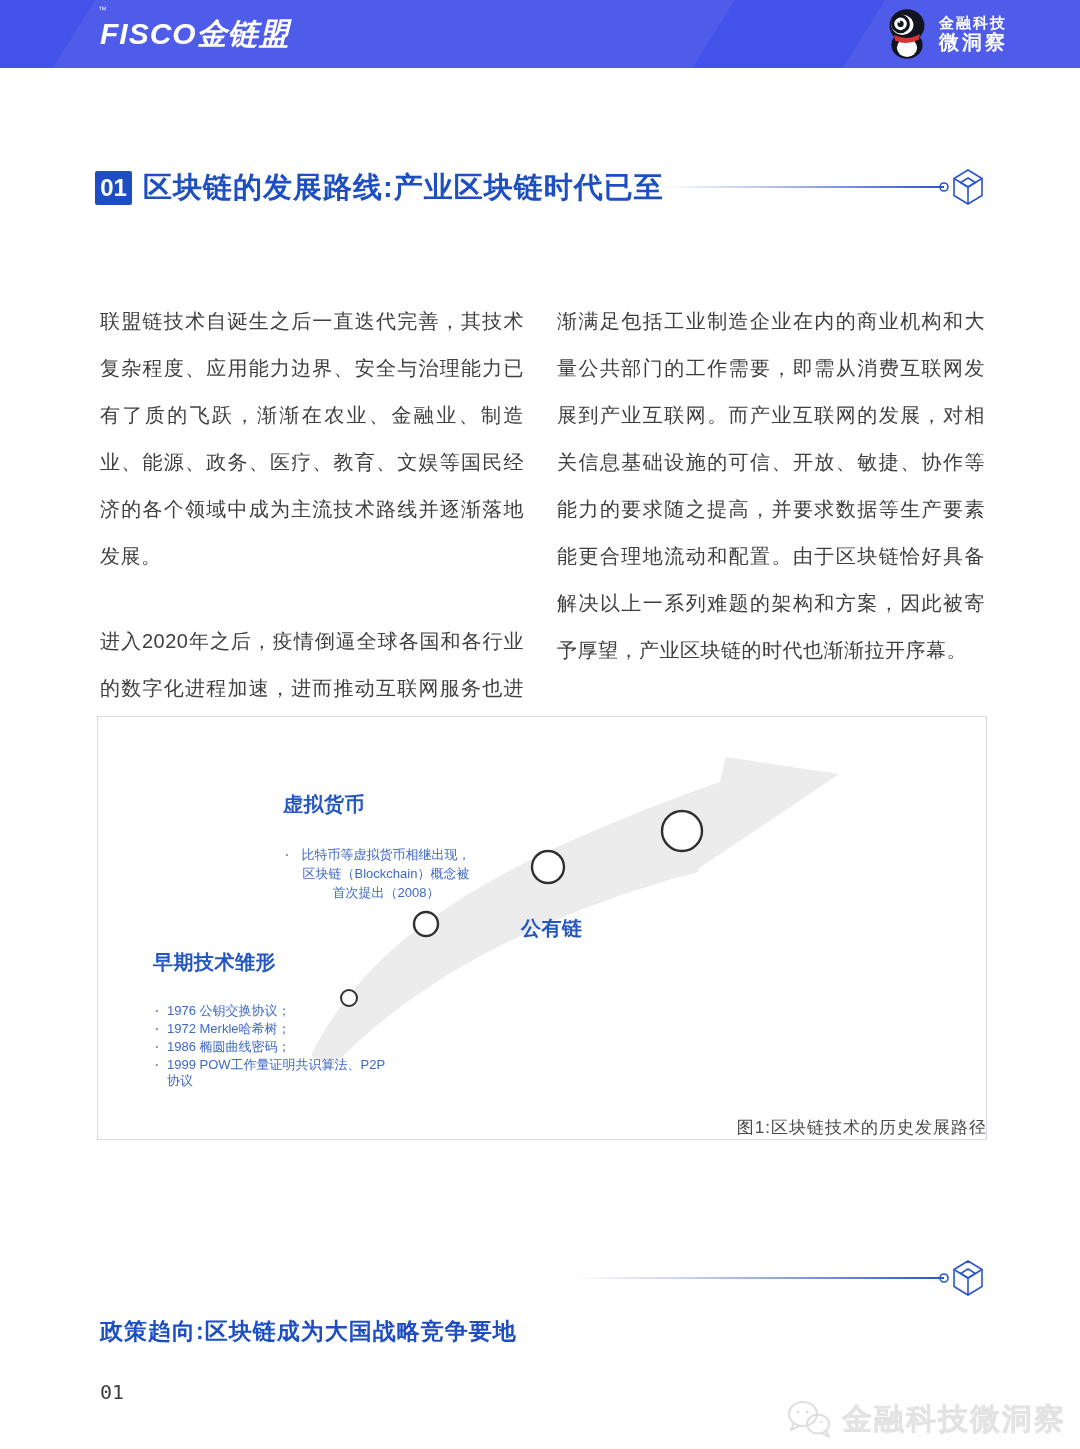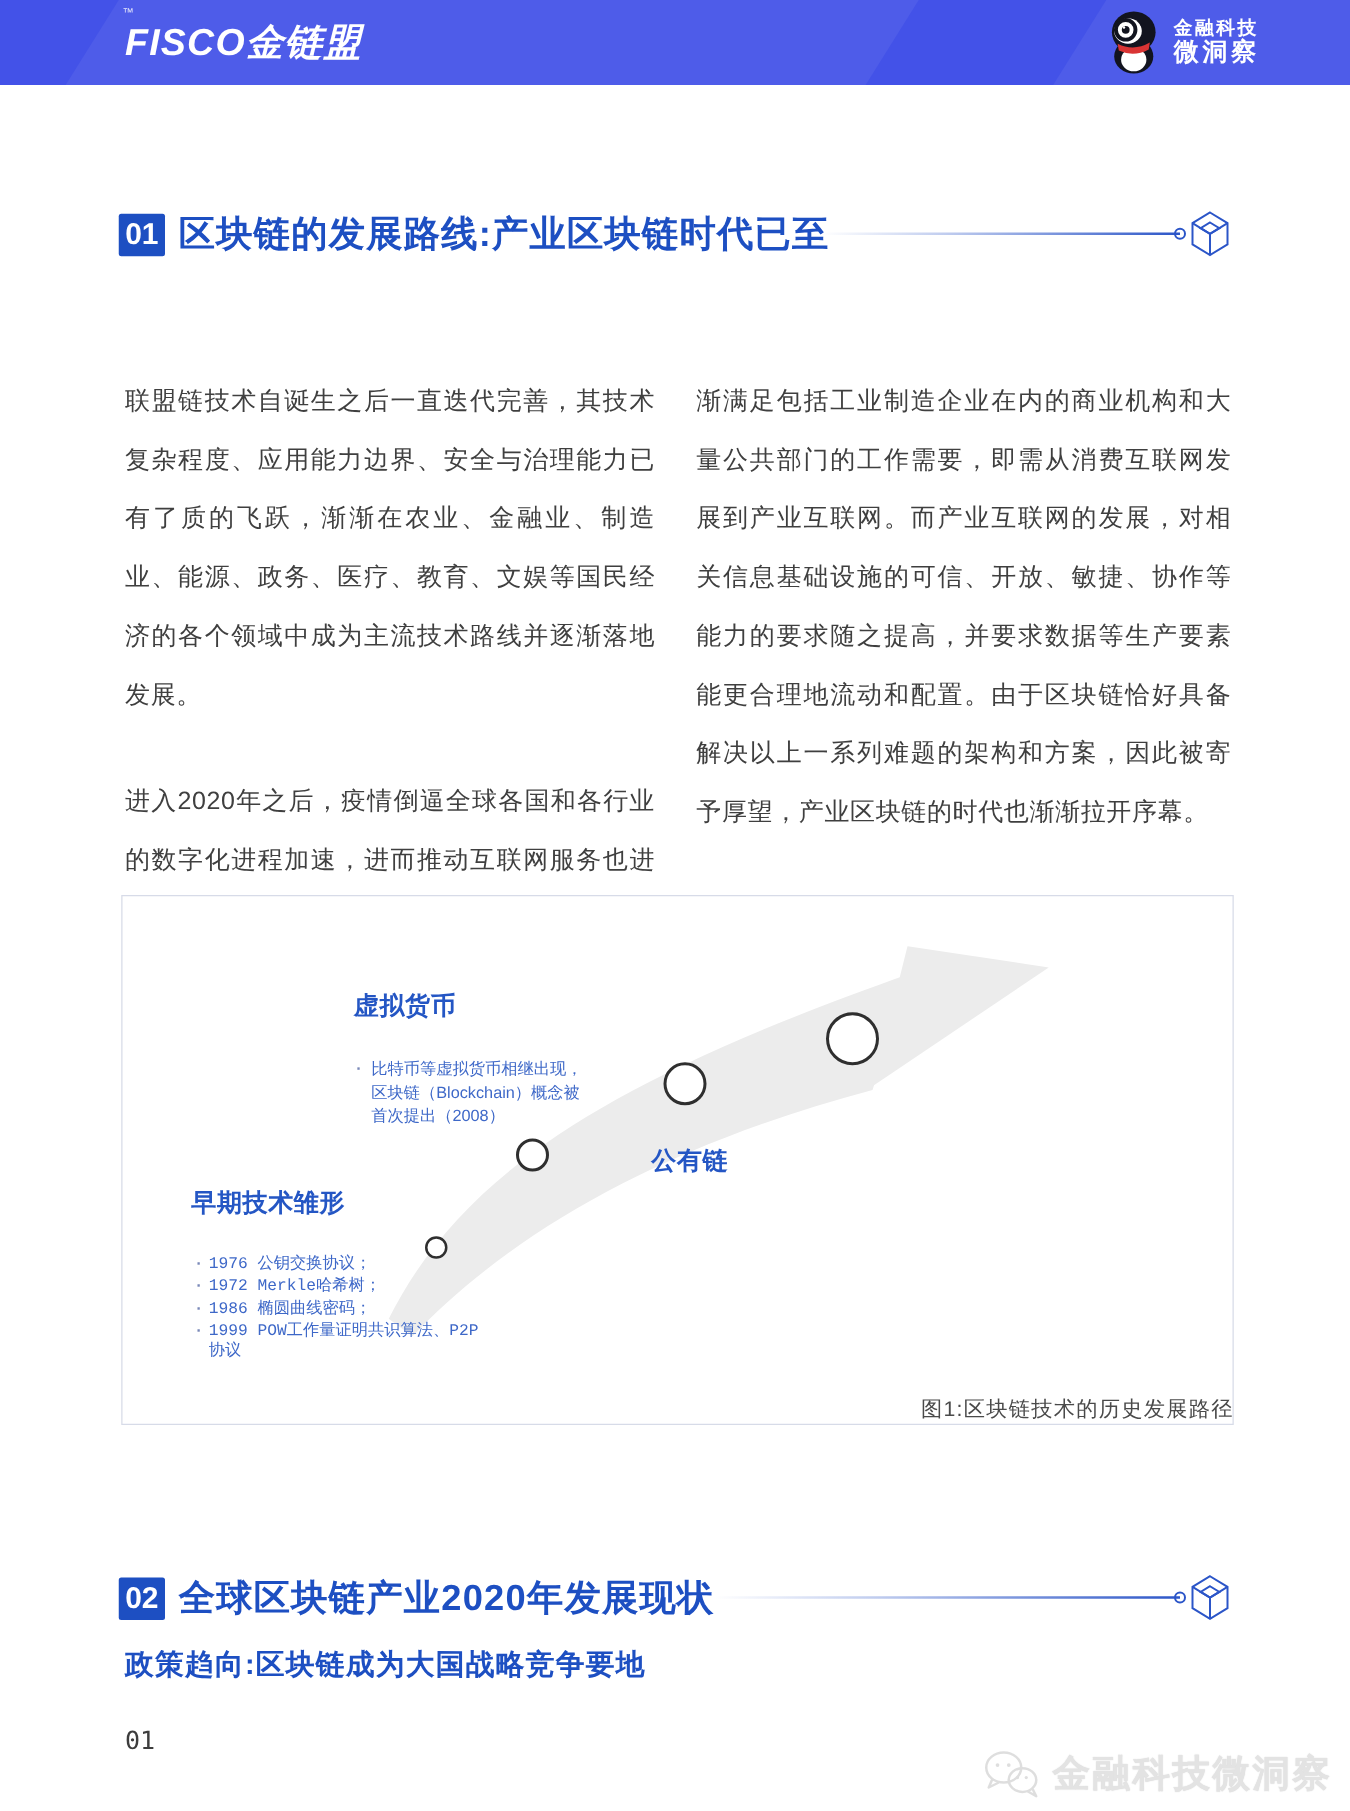--- a/index.html
+++ b/index.html
@@ -49,25 +49,25 @@
   .figure{position:absolute;left:97px;top:716px;width:890px;height:424px;border:1px solid var(--figure-border);background:#fff;}
   .arrow-svg{position:absolute;left:0;top:0;}
   .arrow-band,.arrow-head{fill:var(--arrow-gray);}
   .timeline-circle{fill:#fff;stroke:#2f2f2f;stroke-width:2.4;}
   .stage{position:absolute;}
   .stage h3{color:var(--stage-title);font-size:20px;font-weight:800;letter-spacing:.5px;white-space:nowrap;}
   .stage ul{list-style:none;color:var(--stage-text);font-size:13px;line-height:17px;}
   .stage li{position:relative;padding-left:14px;margin-bottom:6px;}
   .stage li::before{content:"·";position:absolute;left:2px;top:0;font-weight:700;color:#7a89b8;}
   .stage-early ul{line-height:16px;}
-  .stage-early li{margin-bottom:2px;font-family:Liberation Mono, monospace;}
+  .stage-early li{margin-bottom:2px;}
   .stage-early{left:55px;top:232px;width:235px;}
   .stage-early ul{margin-top:27px;}
   .stage-virtual{left:185px;top:74px;width:192px;}
-  .stage-virtual ul{margin-top:27px;line-height:19px;}
+  .stage-virtual ul{margin-top:27px;line-height:19px;text-align:center;}
   .stage-public{left:423px;top:198px;width:195px;}
   .stage-public ul{margin-top:23px;}
   .stage-public li{margin-bottom:9px;}
   .stage-consortium{left:591px;top:152px;width:288px;}
   .stage-consortium ul{margin-top:21px;}
 
   .caption{position:absolute;left:97px;top:1095px;width:890px;text-align:right;color:var(--caption-gray);font-size:17px;letter-spacing:1px;margin-top:21px;}
 
   .subtitle{position:absolute;left:100px;top:1316px;color:var(--accent);font-size:23px;font-weight:800;letter-spacing:1px;}
 
@@ -155,24 +155,20 @@
     </div>
 
     <div class="stage stage-public">
       <h3>公有链</h3>
     </div>
 
   </figure>
 
   <div class="caption">图1:区块链技术的历史发展路径</div>
 
-  <div class="sec" style="top:1261px;">
-    <span class="badge">02</span>
-    <span class="sec-title">全球区块链产业2020年发展现状</span>
-  </div>
   <div class="rule" style="left:572px;top:1277px;width:372px;"></div>
   <svg class="cube" style="left:938px;top:1258px;" viewBox="0 0 50 42">
     <circle cx="6" cy="20" r="4"></circle>
     <path d="M30,3 L44,11.5 L44,28.5 L30,37 L16,28.5 L16,11.5 Z"></path>
     <path d="M16,11.5 L30,20 L44,11.5 M30,20 L30,37"></path>
     <path d="M30,11 L37.5,15.5 L30,20 L22.5,15.5 Z"></path>
   </svg>
 
   <div class="subtitle">政策趋向:区块链成为大国战略竞争要地</div>
 

